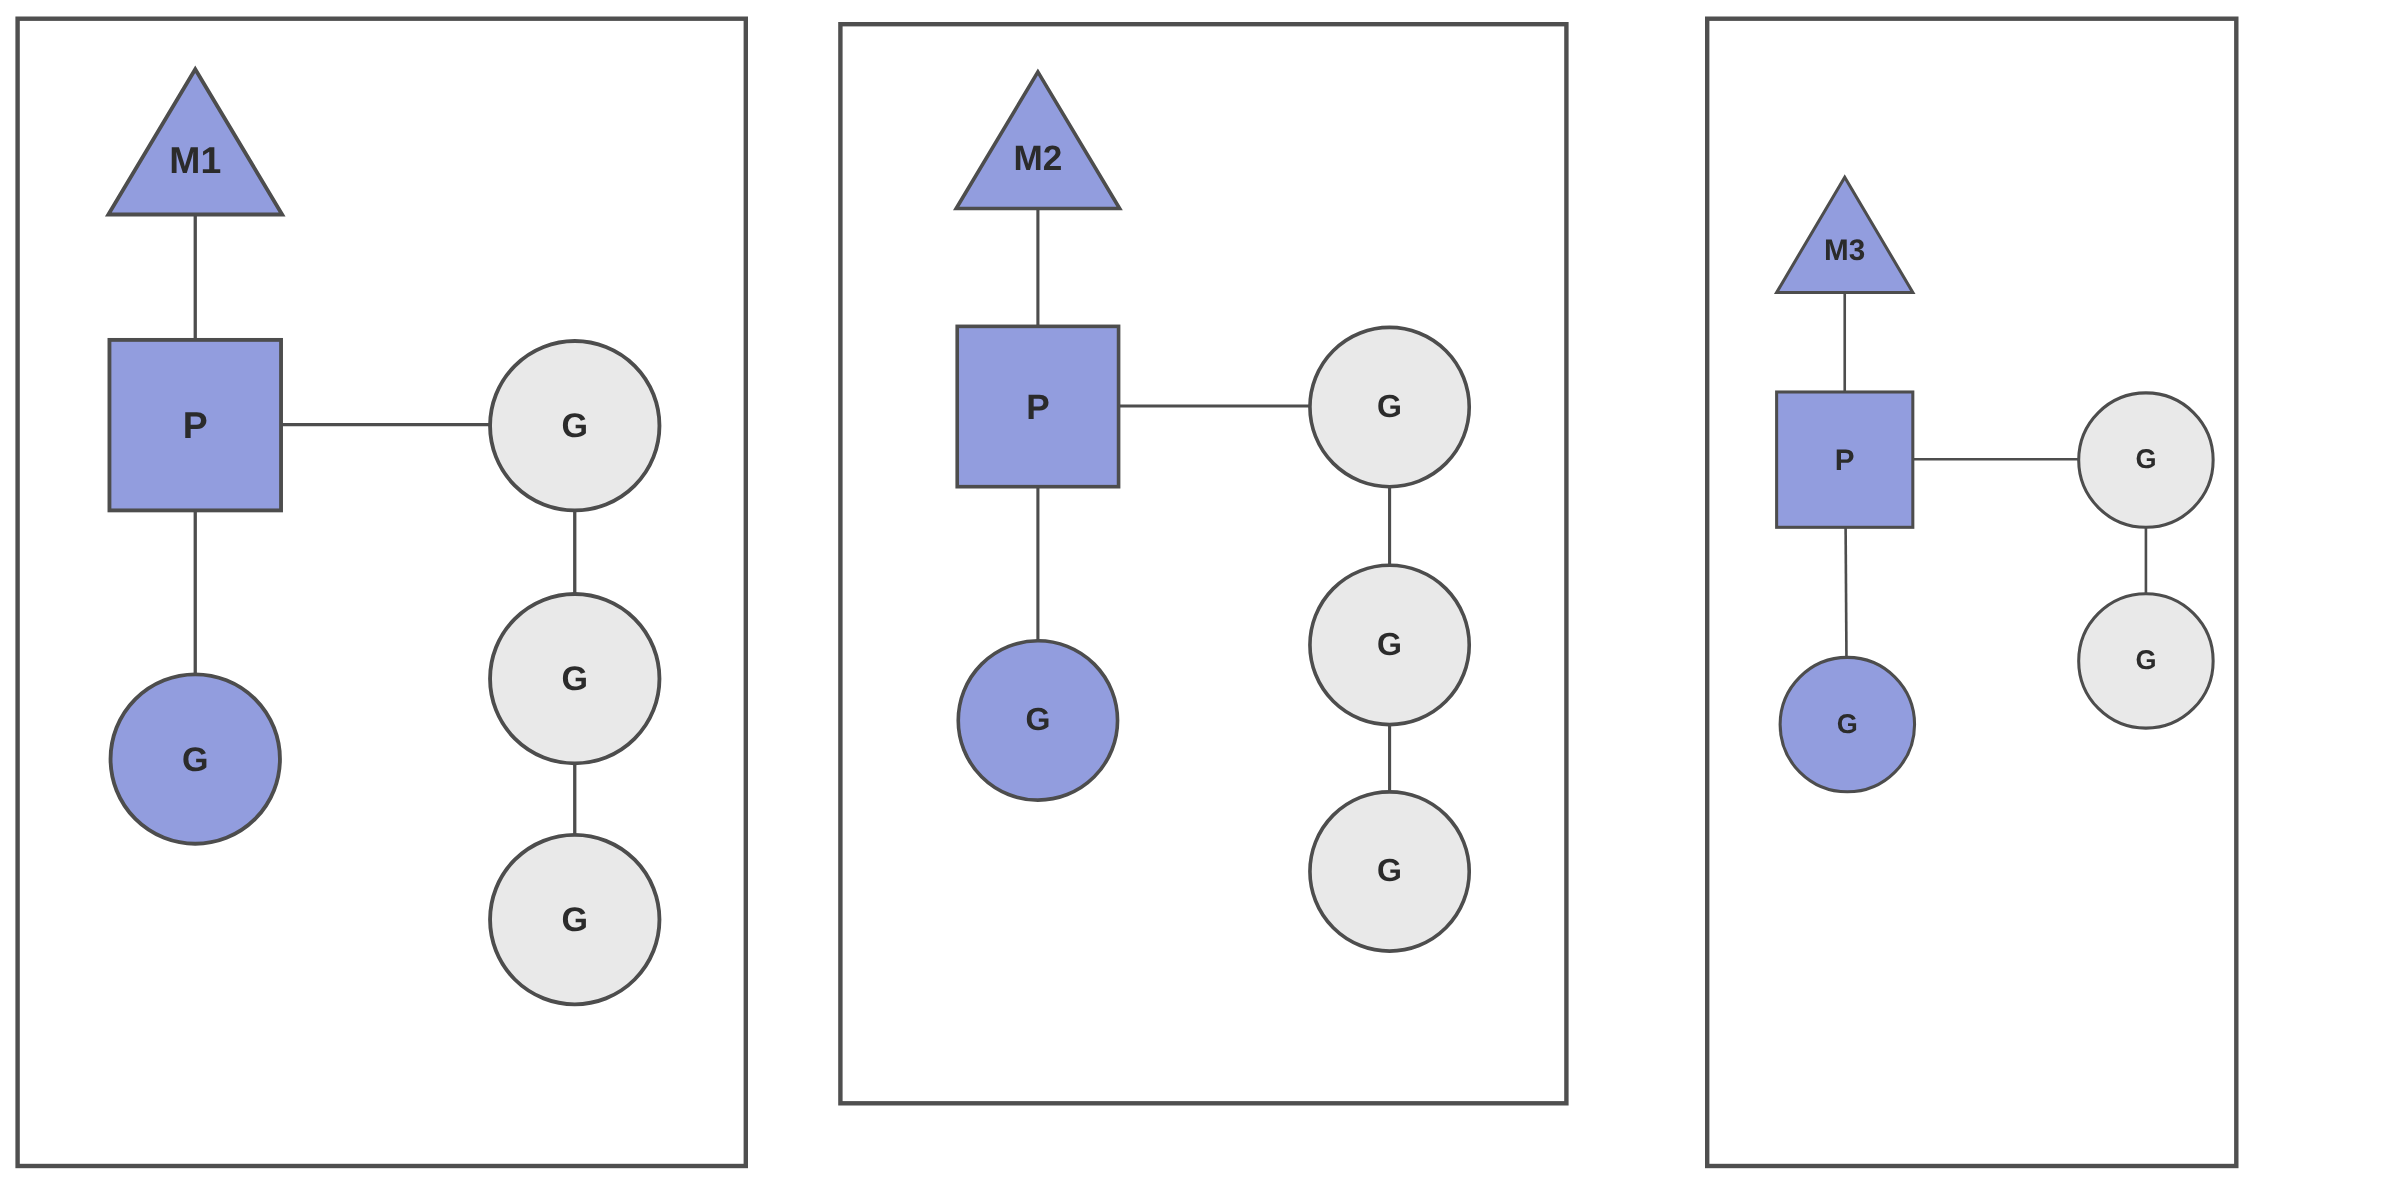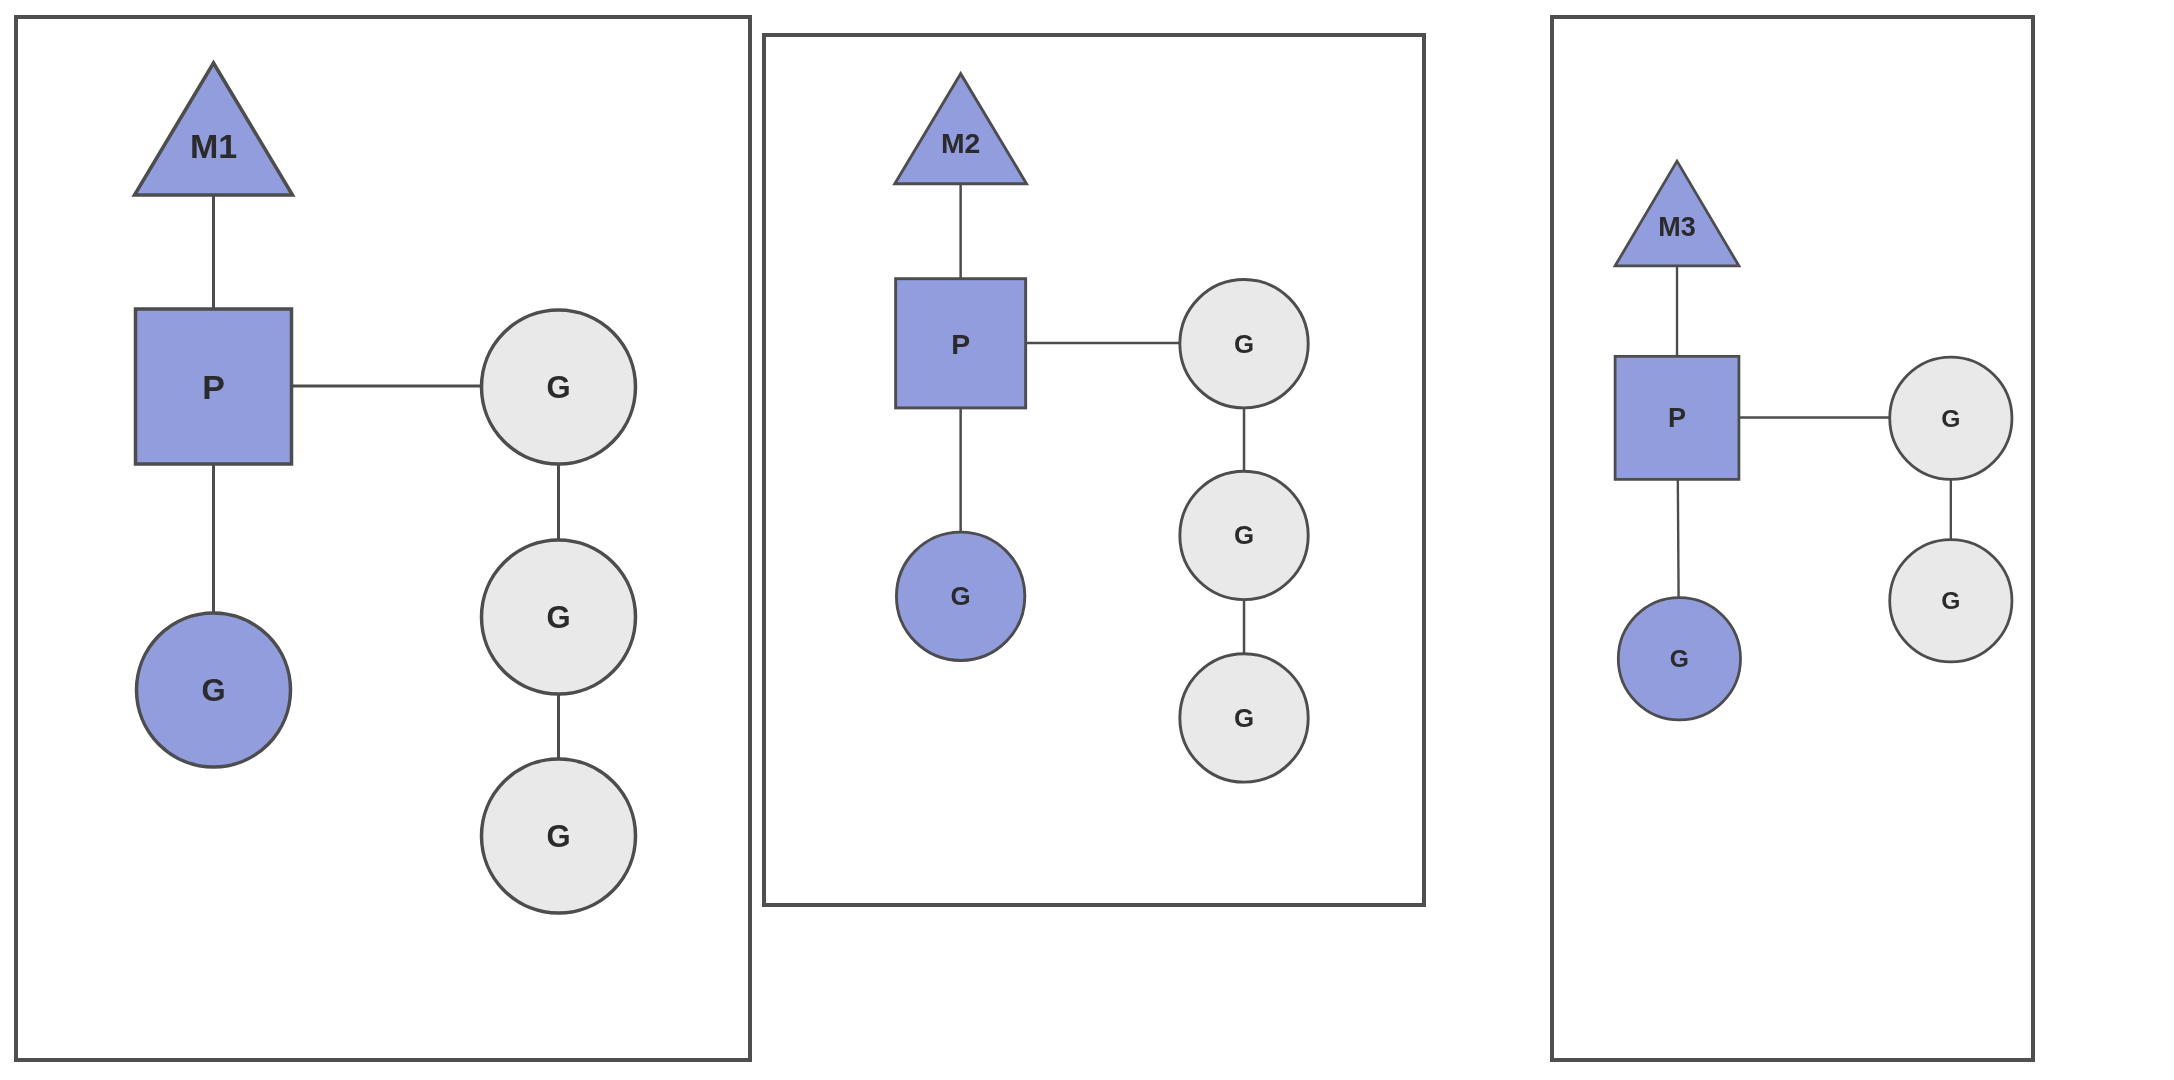--- a/index.html
+++ b/index.html
@@ -37,42 +37,42 @@
     fill: var(--label, #2b2b2b);
     text-anchor: middle;
     dominant-baseline: central;
   }
   .node-label.circle-label { font-size: 31px; }
 </style>
 </head>
 <body style="background: rgb(255, 255, 255);">
 
 <div class="canvas">
-    <div class="panel" style="left: 14px; top: 15px; width: 738px; height: 1047px;">
+    <div class="panel" style="left: 14px; top: 15px; width: 666px; height: 1047px;">
       <svg viewBox="0 0 651 1039">
         <line x1="156" y1="176" x2="156" y2="292" class="edge"></line>
         <line x1="232" y1="367" x2="426" y2="367" class="edge"></line>
         <line x1="156" y1="443" x2="156" y2="596" class="edge"></line>
         <line x1="501" y1="443" x2="501" y2="523" class="edge"></line>
         <line x1="501" y1="673" x2="501" y2="742" class="edge"></line>
         <polygon points="156,44 77,176 235,176" class="shape fill-highlight"></polygon>
         <text x="156" y="127" class="node-label">M1</text>
         <rect x="78" y="290" width="156" height="155" class="shape fill-highlight"></rect>
         <text x="156" y="368" class="node-label">P</text>
         <circle cx="156" cy="671" r="77" class="shape fill-highlight"></circle>
         <text x="156" y="671" class="node-label circle-label">G</text>
         <circle cx="501" cy="368" r="77" class="shape fill-default"></circle>
         <text x="501" y="368" class="node-label circle-label">G</text>
         <circle cx="501" cy="598" r="77" class="shape fill-default"></circle>
         <text x="501" y="598" class="node-label circle-label">G</text>
         <circle cx="501" cy="817" r="77" class="shape fill-default"></circle>
         <text x="501" y="817" class="node-label circle-label">G</text>
       </svg>
     </div>
-    <div class="panel" style="left: 762px; top: 33px; width: 664px; height: 874px; text-decoration: underline;">
+    <div class="panel" style="left: 762px; top: 20px; width: 664px; height: 985px; text-decoration: underline;">
       <svg viewBox="0 0 656 1039">
         <line x1="168" y1="176" x2="168" y2="292" class="edge"></line>
         <line x1="244" y1="367" x2="433" y2="367" class="edge"></line>
         <line x1="168" y1="443" x2="168" y2="596" class="edge"></line>
         <line x1="508" y1="443" x2="508" y2="523" class="edge"></line>
         <line x1="508" y1="673" x2="508" y2="742" class="edge"></line>
         <polygon points="168,44 89,176 247,176" class="shape fill-highlight"></polygon>
         <text x="168" y="127" class="node-label">M2</text>
         <rect x="90" y="290" width="156" height="155" class="shape fill-highlight"></rect>
         <text x="168" y="368" class="node-label">P</text>

